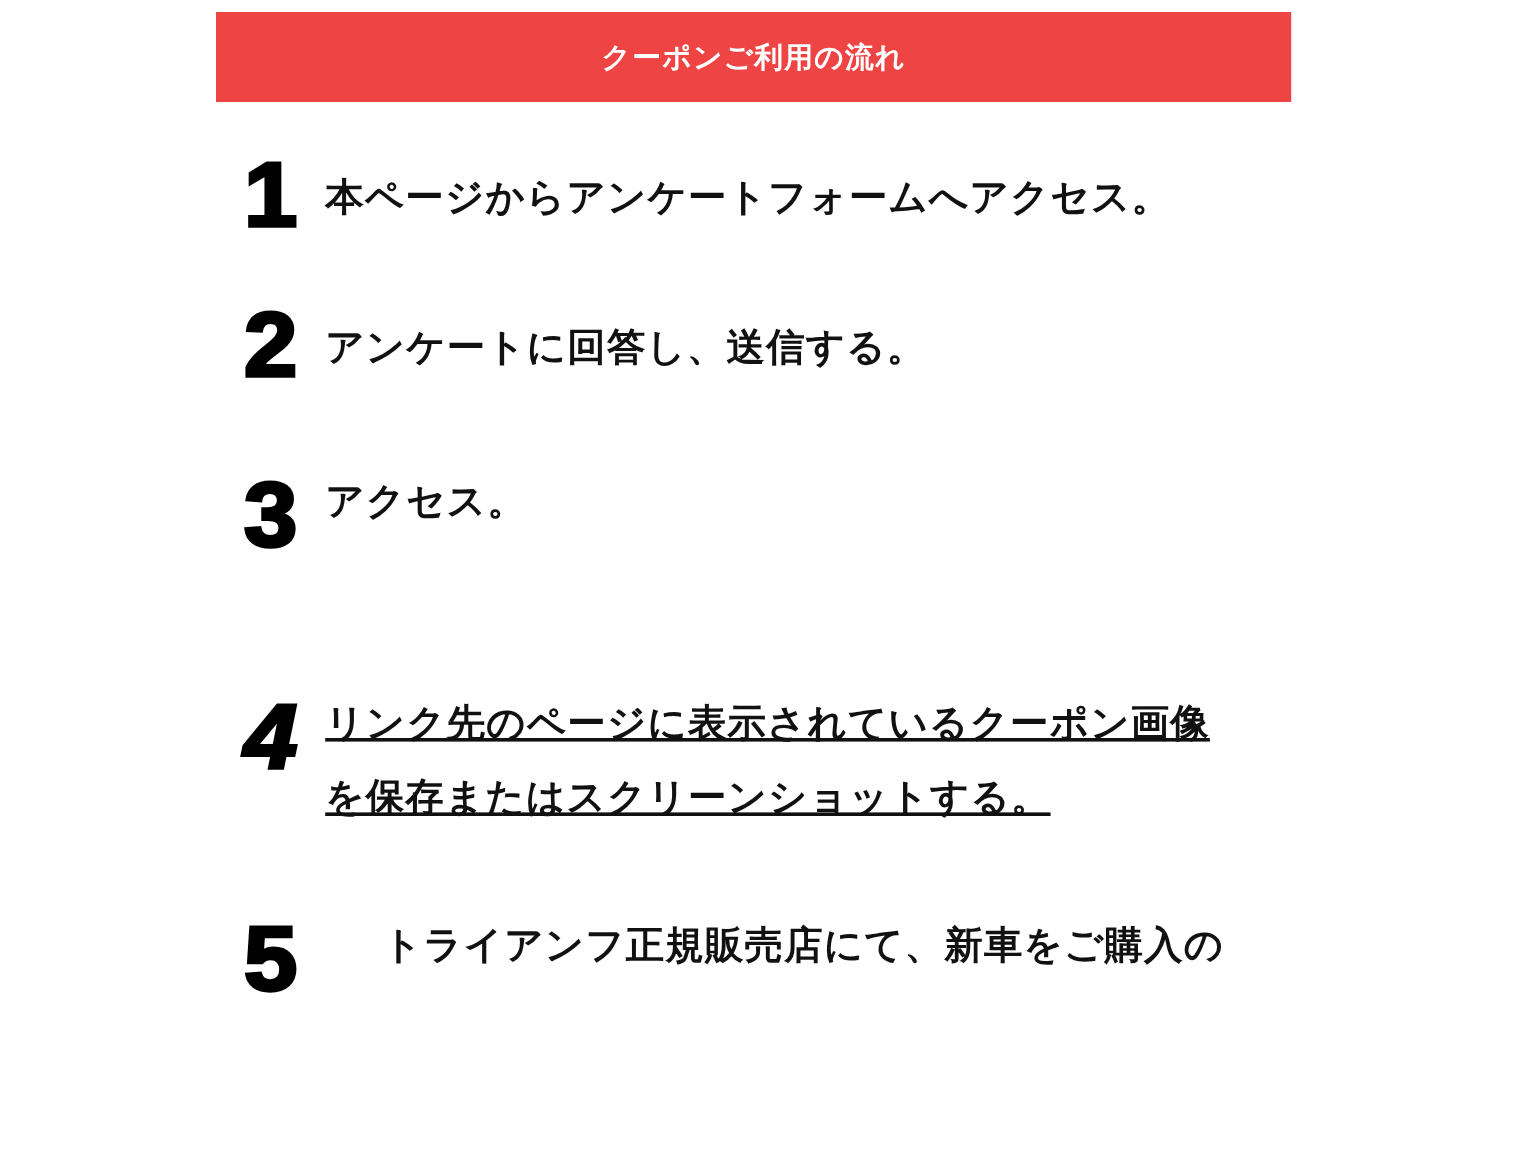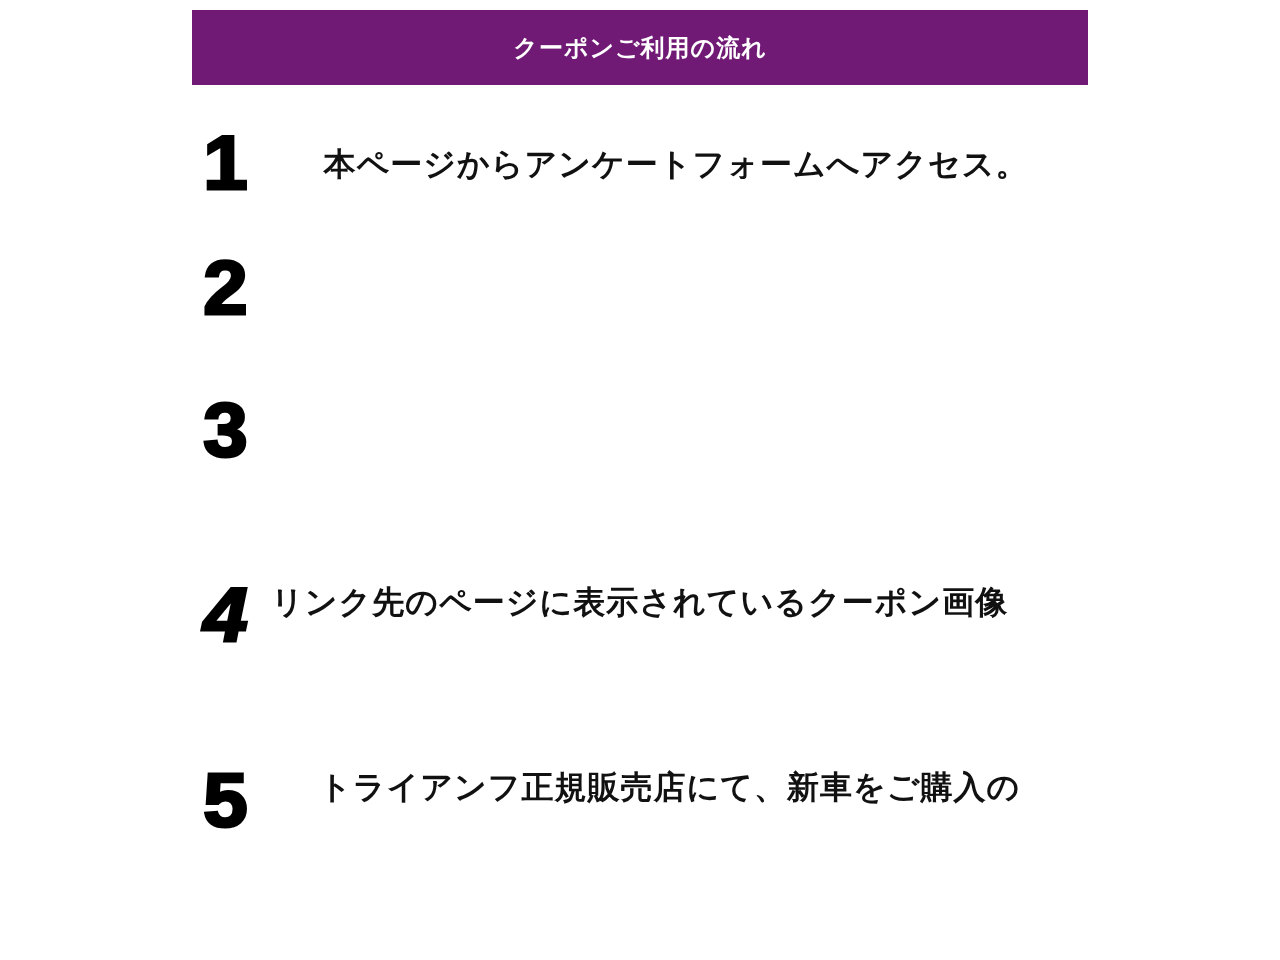--- a/index.html
+++ b/index.html
@@ -1,56 +1,61 @@
 <!DOCTYPE html>
 <html><head>
 <meta charset="utf-8">
 <style>
   html, body { margin: 0; padding: 0; background: #ffffff; }
   body { width: 1280px; height: 960px; position: relative; overflow: hidden;
          font-family: "DejaVu Sans", "Liberation Sans", sans-serif; color: #111111; }
-  .header-bar { position: absolute; left: 192px; top: 10px; width: 896px; height: 75px;
-                background: #701a75; display: flex; align-items: center; justify-content: center; }
+  .header-bar { position: absolute; left: 180px; top: 10px; width: 896px; height: 75px;
+                background: #ef4444; display: flex; align-items: center; justify-content: center; }
   .header-title { color: #ffffff; font-size: 24px; font-weight: bold; letter-spacing: 1px; }
   .step { position: absolute; left: 205px; display: flex; align-items: flex-start; }
   .step-num { width: 66px; font-family: "Liberation Sans", sans-serif; font-weight: 900;
               font-size: 76px; line-height: 76px; color: #000; transform: scaleX(1.05);
               -webkit-text-stroke: 3px #000; }
   .step-num.italic { font-style: italic; }
   .step-text { font-size: 32px; font-weight: bold; line-height: 62px; letter-spacing: 1px;
                color: #111; width: 810px; }
 </style>
 </head>
 <body>
 
 <div class="header-bar">
   <span class="header-title">クーポンご利用の流れ</span>
 </div>
 
 <div class="step" style="top:125px;">
   <div class="step-num">1</div>
-  <div class="step-text" style="margin-top:8px;text-align:center;">
+  <div class="step-text" style="margin-top:8px;">
     <div>本ページからアンケートフォームへアクセス。</div>
   </div>
 </div>
 
 <div class="step" style="top:250px;">
   <div class="step-num">2</div>
+  <div class="step-text" style="margin-top:8px;">
+    <div>アンケートに回答し、送信する。</div>
+  </div>
 </div>
 
 <div class="step" style="top:392px;">
   <div class="step-num">3</div>
   <div class="step-text" style="margin-top:-6px;">
+    <div>アクセス。</div>
   </div>
 </div>
 
 <div class="step" style="top:577px;">
   <div class="step-num italic">4</div>
-  <div class="step-text" style="margin-top:-6px;">
+  <div class="step-text" style="margin-top:-6px;text-decoration:underline;">
     <div>リンク先のページに表示されているクーポン画像</div>
+    <div>を保存またはスクリーンショットする。</div>
   </div>
 </div>
 
 <div class="step" style="top:762px;">
   <div class="step-num">5</div>
   <div class="step-text" style="margin-top:-6px;margin-left:48px;">
     <div>トライアンフ正規販売店にて、新車をご購入の</div>
   </div>
 </div>
 

